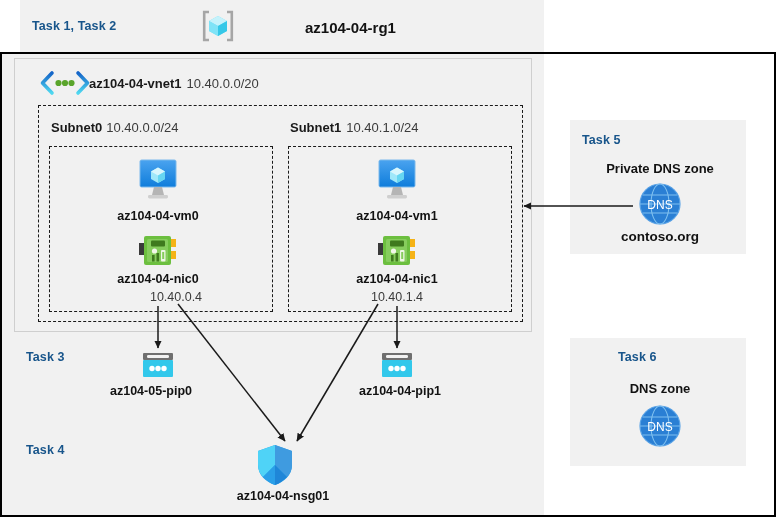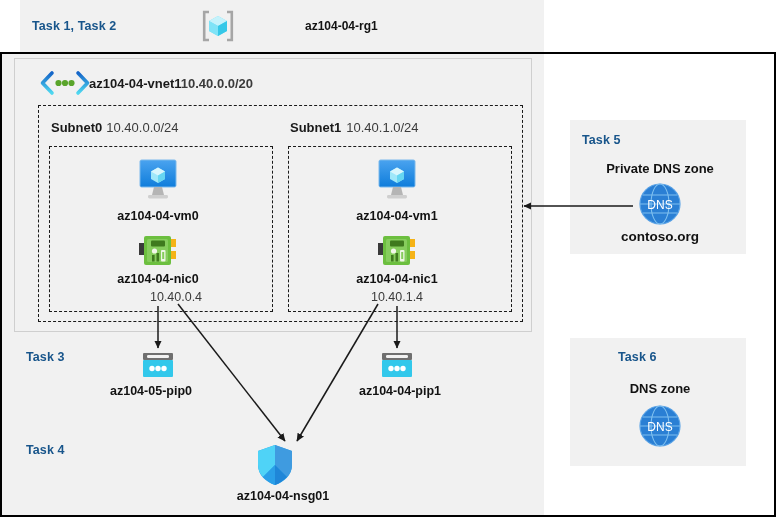--- a/index.html
+++ b/index.html
@@ -58,21 +58,21 @@
     <svg width="36" height="36" viewBox="0 0 36 36">
       <path d="M9 4 H4.2 V32 H9" fill="none" stroke="#a6a6a6" stroke-width="2.6"></path>
       <path d="M27 4 H31.8 V32 H27" fill="none" stroke="#a6a6a6" stroke-width="2.6"></path>
       <polygon points="18,8 27,13 27,23 18,28 9,23 9,13" fill="#6fe0f5"></polygon>
       <polygon points="18,8 27,13 18,18 9,13" fill="#c5f2fb"></polygon>
       <polygon points="18,18 27,13 27,23 18,28" fill="#35c8e8"></polygon>
       <polygon points="18,18 9,13 9,23 18,28" fill="#7fe3f7"></polygon>
     </svg>
   </div>
 
-  <div class="node-label" style="left:305px;top:19px;transform:none;font-size:12px;">az104-04-rg1</div>
+  <div class="node-label" style="left:305px;top:19px;transform:none;font-size:15px;">az104-04-rg1</div>
 
   <div class="outer-frame"></div>
   <div class="rg-col"></div>
 
   <div class="vnet-box"></div>
 
   <div class="icon" style="left:65px;top:70px;">
     <svg width="52" height="26" viewBox="0 0 52 26">
       <defs>
         <linearGradient id="vnetg" x1="0" y1="0" x2="0" y2="1">
@@ -82,21 +82,21 @@
       </defs>
       <path d="M13 3 L3.5 13 L13 23" fill="none" stroke="url(#vnetg)" stroke-width="3.6" stroke-linecap="round" stroke-linejoin="round"></path>
       <path d="M39 3 L48.5 13 L39 23" fill="none" stroke="url(#vnetg)" stroke-width="3.6" stroke-linecap="round" stroke-linejoin="round"></path>
       <circle cx="19.5" cy="13" r="3.1" fill="#5aa52b"></circle>
       <circle cx="26" cy="13" r="3.1" fill="#5aa52b"></circle>
       <circle cx="32.5" cy="13" r="3.1" fill="#5aa52b"></circle>
     </svg>
   </div>
 
   <div class="hdr" style="left:89px;top:76px;">
-    <b>az104-04-vnet1</b><span class="plain" style="font-weight:bold;">10.40.0.0/20</span>
+    <b>az104-04-vnet1</b><span class="plain" style="margin-left:5px;">10.40.0.0/20</span>
   </div>
 
   <div class="dashed" style="left:38px;top:105px;width:485px;height:217px;"></div>
 
   <div class="hdr" style="left:51px;top:120px;">
     <b>Subnet0</b><span class="plain" style="margin-left:4px;">10.40.0.0/24</span>
   </div>
 
   <div class="dashed" style="left:49px;top:146px;width:224px;height:166px;"></div>
 

